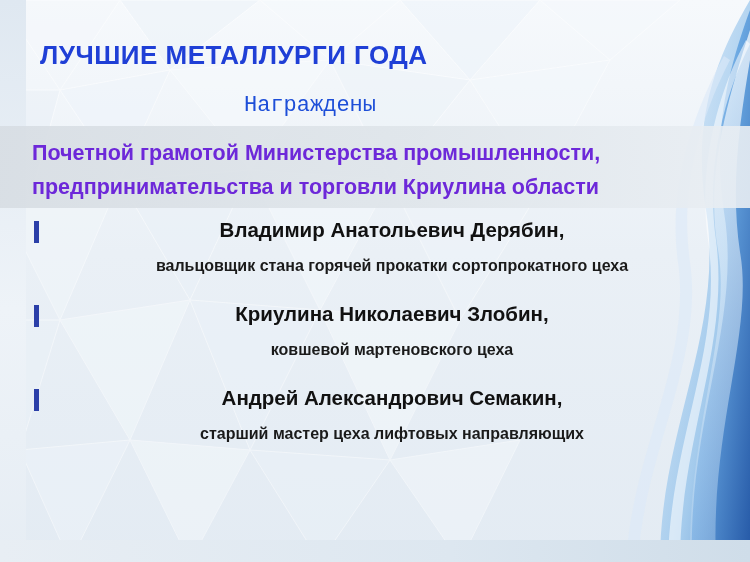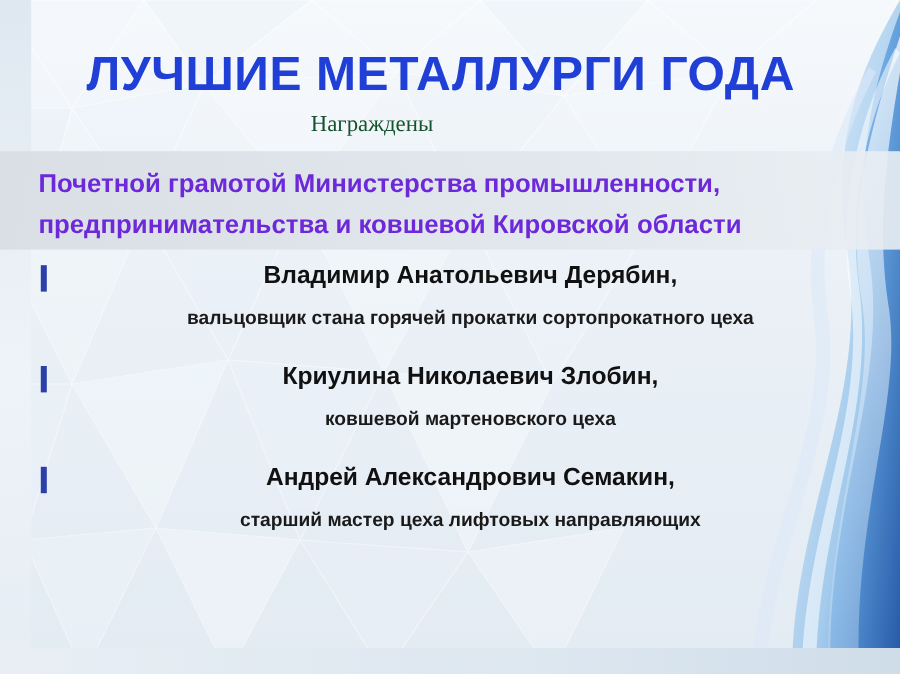--- a/index.html
+++ b/index.html
@@ -64,37 +64,36 @@
     position: absolute;
     left: 0;
     top: 36px;
     width: 750px;
     height: 58px;
   }
   .title {
     position: absolute;
     left: 40px;
     top: 40px;
-    font-size: 40px;
+    font-size: 26px;
     font-weight: bold;
     color: #1f3fd6;
     letter-spacing: 0.5px;
     white-space: nowrap;
     font-family: "Liberation Sans", sans-serif;
-    margin-left: 32px;
   }
   .subtitle {
     position: absolute;
     left: 0;
     top: 93px;
     width: 620px;
     text-align: center;
-    font-size: 19px;
-    color: #14532d;
-    font-family: Liberation Serif, serif;
+    font-size: 22px;
+    color: #1d4ed8;
+    font-family: Liberation Mono, monospace;
   }
 
   
   .award-band {
     position: absolute;
     left: 0;
     top: 126px;
     width: 750px;
     height: 82px;
     background: linear-gradient(90deg, #d7dde3 0%, #dfe5ea 55%, #e9eef3 100%);
@@ -213,21 +212,21 @@
 
   <div class="bottom-strip"></div>
 
   <div class="title-band"></div>
   <div class="title">ЛУЧШИЕ МЕТАЛЛУРГИ ГОДА</div>
   <div class="subtitle">Награждены</div>
 
   <div class="award-band"></div>
   <div class="award-text">
     <div>Почетной грамотой Министерства промышленности,</div>
-    <div>предпринимательства и ковшевой Кировской области</div>
+    <div>предпринимательства и торговли Криулина области</div>
   </div>
 
   <div class="people">
 
     <div class="person">
       <div class="bar"></div>
       <div class="name">Владимир Анатольевич Дерябин,</div>
       <div class="role">вальцовщик стана горячей прокатки сортопрокатного цеха</div>
     </div>
 

